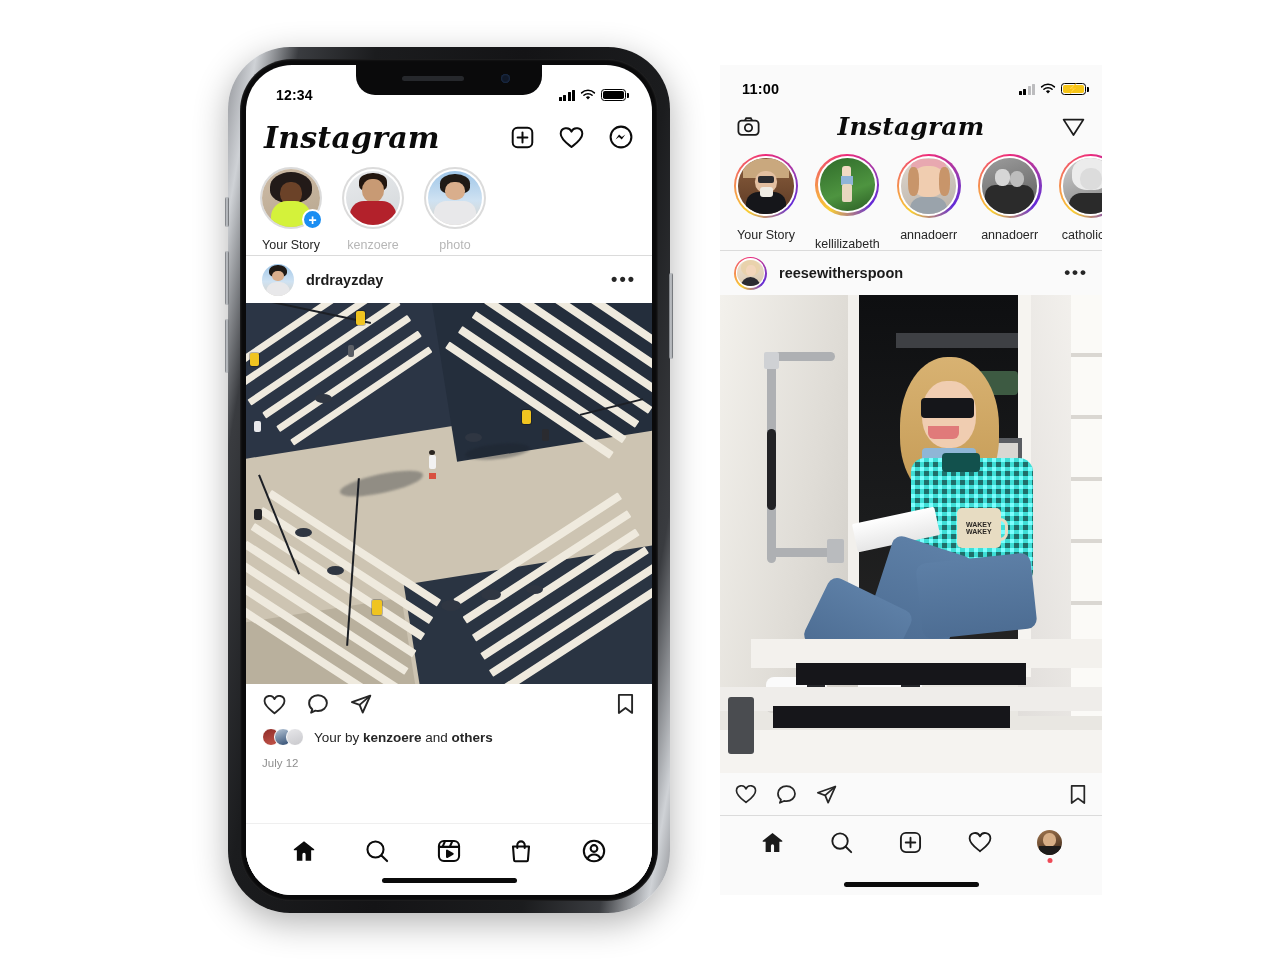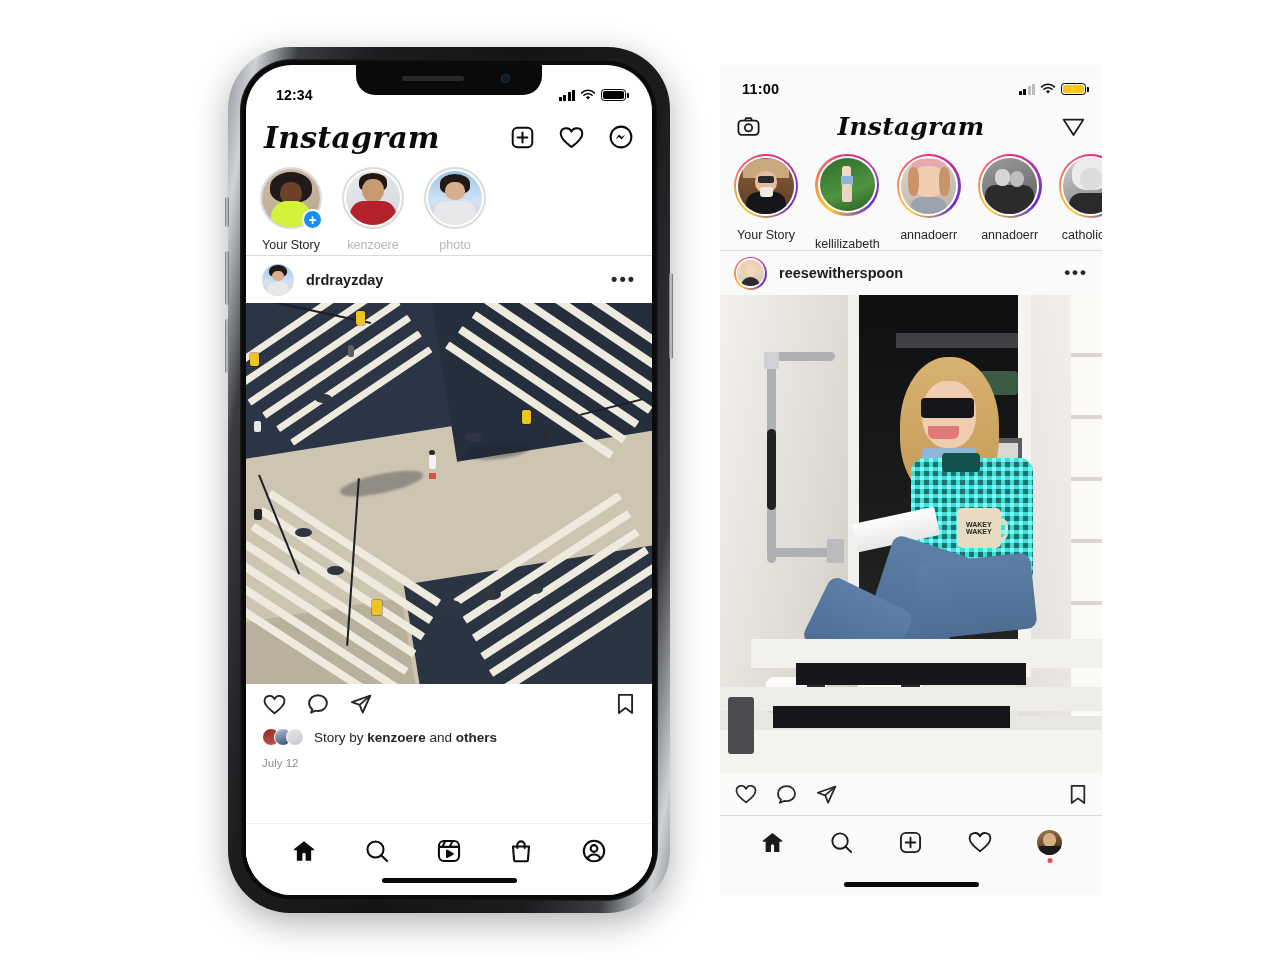--- a/index.html
+++ b/index.html
@@ -389,21 +389,21 @@
           </span>
         </div>
 
         <div class="likes-row" style="height:26px;padding:0 16px;">
           <div class="facepile">
             <span style="width:18px;height:18px;background:linear-gradient(160deg,#8e2b28,#c4564a);"></span>
             <span style="width:18px;height:18px;background:linear-gradient(160deg,#b7c7d8,#2e4a70);"></span>
             <span style="width:18px;height:18px;background:linear-gradient(160deg,#e7e7ea,#c8c8cc);"></span>
           </div>
           <div class="likes-text" style="font-size:13.5px;margin-left:10px;">
-            <span>Story by </span><b>kenzoere</b><span> and </span><b>others</b>
+            <span>Your by </span><b>kenzoere</b><span> and </span><b>others</b>
           </div>
         </div>
 
         <div class="post-date" style="font-size:11.5px;padding:7px 16px 0;">July 12</div>
 
         <div style="position:absolute;left:0;right:0;bottom:0;background:#fff;border-top:1px solid #efefef;">
           <div class="tabbar" style="height:54px;padding:0 22px;">
             <span class="icon-btn">
               <svg width="26" height="26" viewBox="0 0 24 24" fill="#0b0b0b">
                 <path d="M12 2.9 2.6 10.4v.9h2.8v9.8h5.1v-5.9a1.5 1.5 0 0 1 3 0v5.9h5.1v-9.8h2.8v-.9Z"></path>

